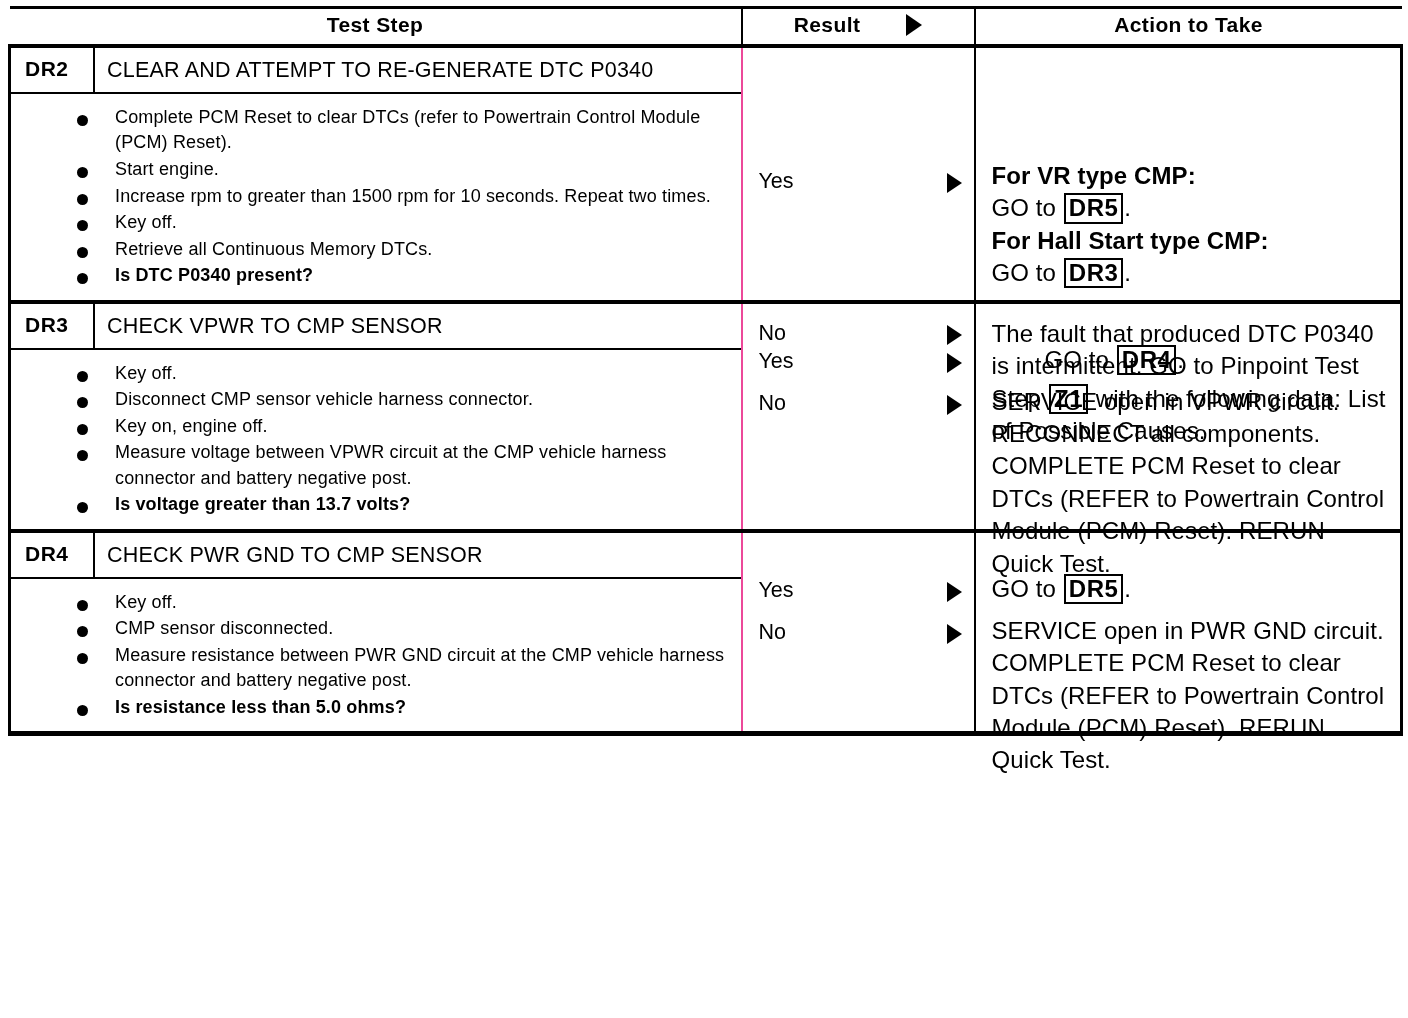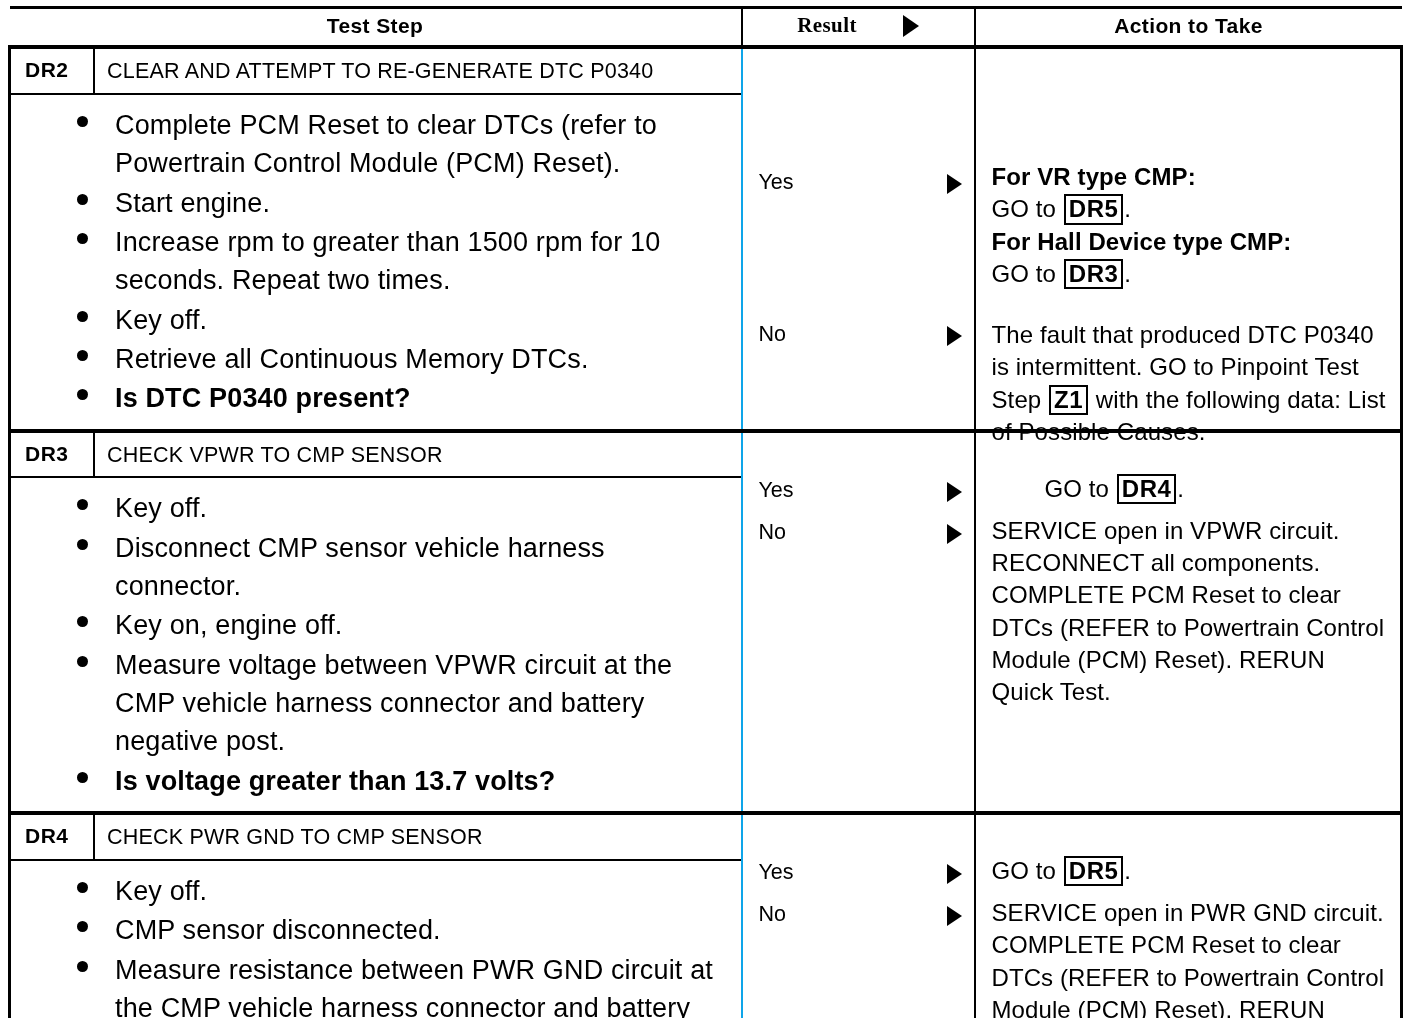--- a/index.html
+++ b/index.html
@@ -27,41 +27,41 @@
     border-top:3px solid #000;
     border-bottom:4px solid #000;
     padding:4px 0 7px 0;
     text-align:center;
     vertical-align:middle;
     font-weight:bold;
     font-size:21px;
     letter-spacing:.4px;
   }
   tr.head td.h-step{border-right:2px solid #000;}
-  tr.head td.h-result{border-right:2px solid #000;position:relative;font-family:Liberation Serif, serif;}
+  tr.head td.h-result{border-right:2px solid #000;position:relative;}
   tr.head td.h-action{}
   .hdr-result-wrap{display:flex;align-items:center;justify-content:center;gap:46px;}
 
   
   .tri{
     display:inline-block;
     width:0;height:0;
     border-top:11px solid transparent;
     border-bottom:11px solid transparent;
     border-left:16px solid #000;
   }
   .tri-sm{
     border-top:10px solid transparent;
     border-bottom:10px solid transparent;
     border-left:15px solid #000;
   }
 
   
   td.step-cell{
-    border-right:2px solid #0ea5e9;
+    border-right:2px solid #ec4899;
     border-left:3px solid #000;
     padding:0;
     vertical-align:top;
   }
   td.result-cell{
     border-right:2px solid #000;
     padding:0;
     vertical-align:top;
   }
   td.action-cell{
@@ -97,21 +97,21 @@
   }
 
   
   ul.bullets{
     list-style:none;
     margin:0;
     padding:11px 14px 10px 104px;
   }
   ul.bullets li{
     position:relative;
-    font-size:27px;
+    font-size:18px;
     line-height:1.42;
     margin:0 0 1px 0;
     letter-spacing:.15px;
   }
   ul.bullets li .dot{
     position:absolute;
     left:-38px;
     top:10px;
     width:11px;height:11px;
     background:#000;
@@ -200,21 +200,21 @@
                 <span class="res-label">No</span>
                 <span class="res-arrow"><span class="tri tri-sm"></span></span>
               </div>
             </div>
           </td>
           <td class="action-cell">
             <div class="act-list" style="position: relative; height: 100%;">
               <div class="act-row" style="position: absolute; left: 0px; right: 0px; top: 112px;">
                 <div class="ln bold"><span>For VR type CMP:</span></div>
                 <div class="ln"><span>GO to </span><span class="boxref">DR5</span><span>.</span></div>
-                <div class="ln bold"><span>For Hall Device type CMP:</span></div>
+                <div class="ln bold"><span>For Hall Start type CMP:</span></div>
                 <div class="ln"><span>GO to </span><span class="boxref">DR3</span><span>.</span></div>
               </div>
               <div class="act-row" style="position: absolute; left: 0px; right: 0px; top: 270px;">
                 <div class="ln"><span>The fault that produced DTC P0340 is intermittent. GO to Pinpoint Test Step </span><span class="boxref">Z1</span><span> with the following data: List of Possible Causes.</span></div>
               </div>
             </div>
           </td>
         </tr>
         <tr class="block">
           <td class="step-cell">

